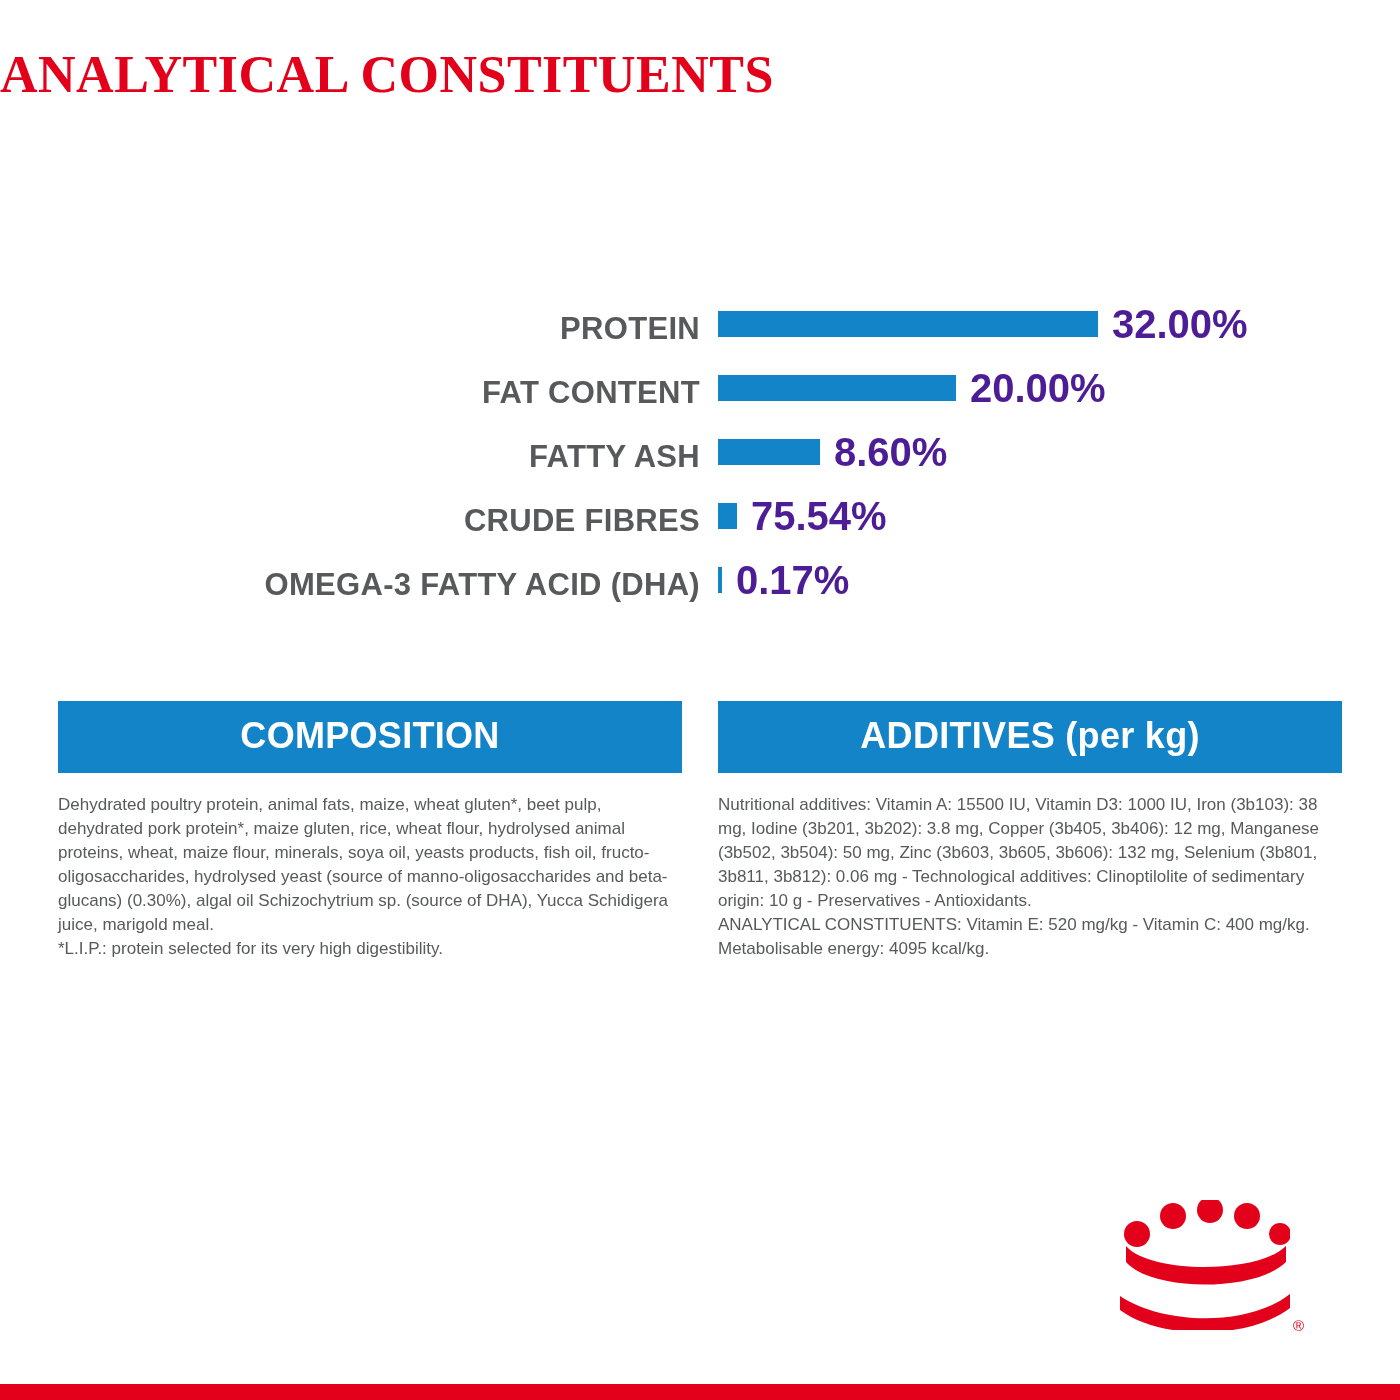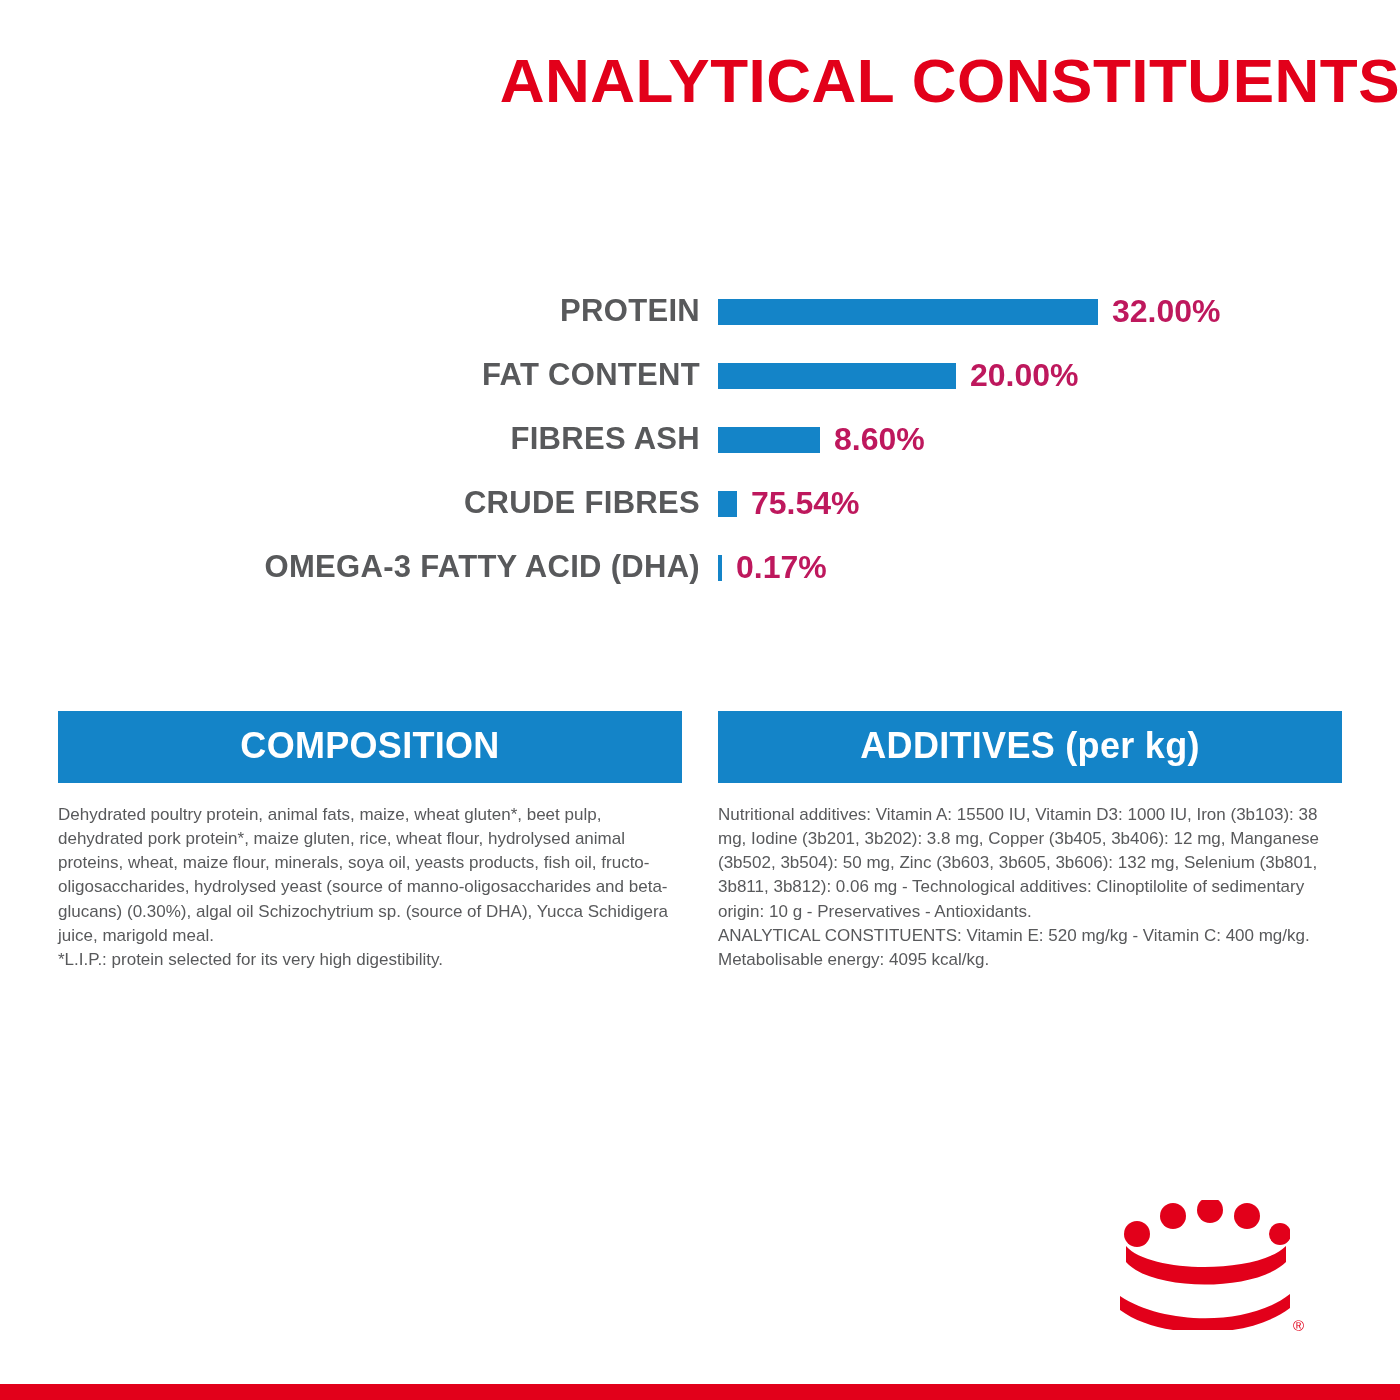--- a/index.html
+++ b/index.html
@@ -14,38 +14,39 @@
     position: relative;
     overflow: hidden;
   }
   .page {
     position: relative;
     width: 1400px;
     height: 1400px;
     box-sizing: border-box;
   }
   .page-title {
-    text-align: right;
+    text-align: left;
     color: #e2001a;
-    font-size: 62px;
+    font-size: 52px;
     font-weight: bold;
     letter-spacing: 0.5px;
     padding-top: 48px;
     line-height: 1.05;
+    font-family: Liberation Serif, serif;
   }
 
   
   .chart {
     margin-top: 180px;
     padding-left: 60px;
     padding-right: 60px;
   }
   .bar-row {
     display: flex;
-    align-items: flex-start;
+    align-items: flex-end;
     height: 64px;
   }
   .bar-label {
     width: 640px;
     text-align: right;
     padding-right: 18px;
     color: #58595b;
     font-size: 31px;
     font-weight: bold;
     letter-spacing: 0.3px;
@@ -55,22 +56,22 @@
     display: flex;
     align-items: center;
     flex: 1;
   }
   .bar {
     height: 26px;
     background: #1484c8;
     flex: 0 0 auto;
   }
   .bar-value {
-    color: #be185d;
-    font-size: 32px;
+    color: #4c1d95;
+    font-size: 40px;
     font-weight: bold;
     margin-left: 14px;
     white-space: nowrap;
   }
 
   
   .panels {
     display: flex;
     gap: 36px;
     margin-top: 98px;
@@ -142,21 +143,21 @@
 
     <div class="bar-row">
       <div class="bar-label">FAT CONTENT</div>
       <div class="bar-wrap">
         <div class="bar" style="width:238px"></div>
         <div class="bar-value">20.00%</div>
       </div>
     </div>
 
     <div class="bar-row">
-      <div class="bar-label">FIBRES ASH</div>
+      <div class="bar-label">FATTY ASH</div>
       <div class="bar-wrap">
         <div class="bar" style="width:102px"></div>
         <div class="bar-value">8.60%</div>
       </div>
     </div>
 
     <div class="bar-row">
       <div class="bar-label">CRUDE FIBRES</div>
       <div class="bar-wrap">
         <div class="bar" style="width:19px"></div>

